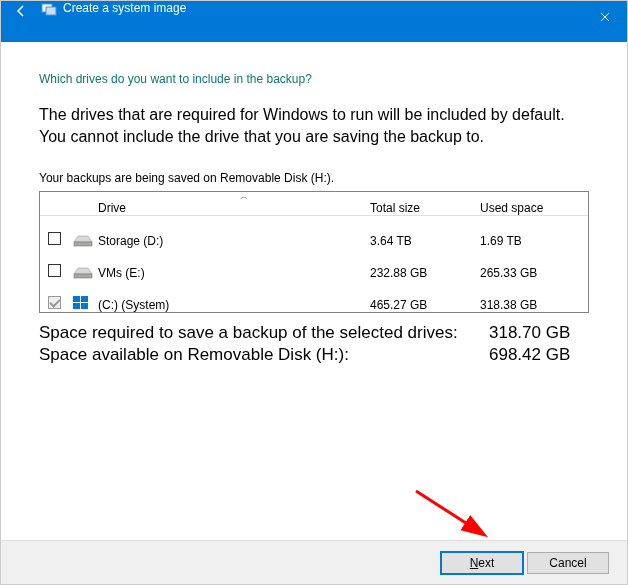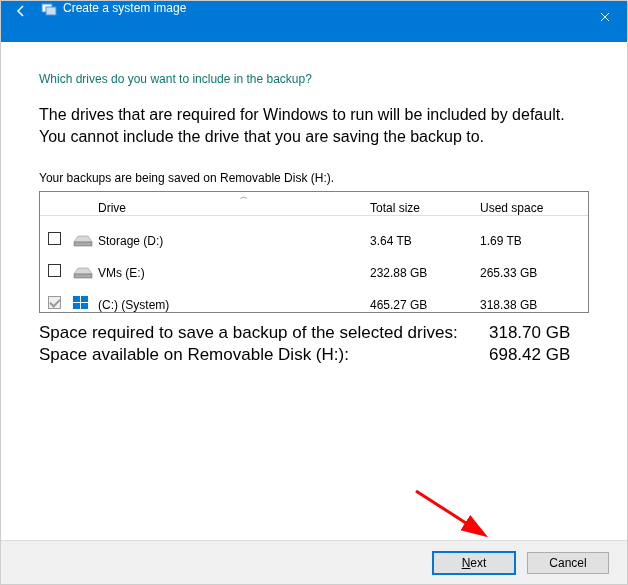--- a/index.html
+++ b/index.html
@@ -139,21 +139,21 @@
       bottom: 0;
       left: 0;
       right: 0;
       height: 44px;
       background: #f0f0f0;
       border-top: 1px solid #ddd;
       display: flex;
       justify-content: flex-end;
       align-items: center;
       padding-right: 18px;
-      gap: 12px;
+      gap: 4px;
     }
     .btn {
       width: 82px;
       height: 22px;
       background: #e1e1e1;
       border: 1px solid #adadad;
       font-size: 12px;
       cursor: pointer;
       font-family: inherit;
     }

